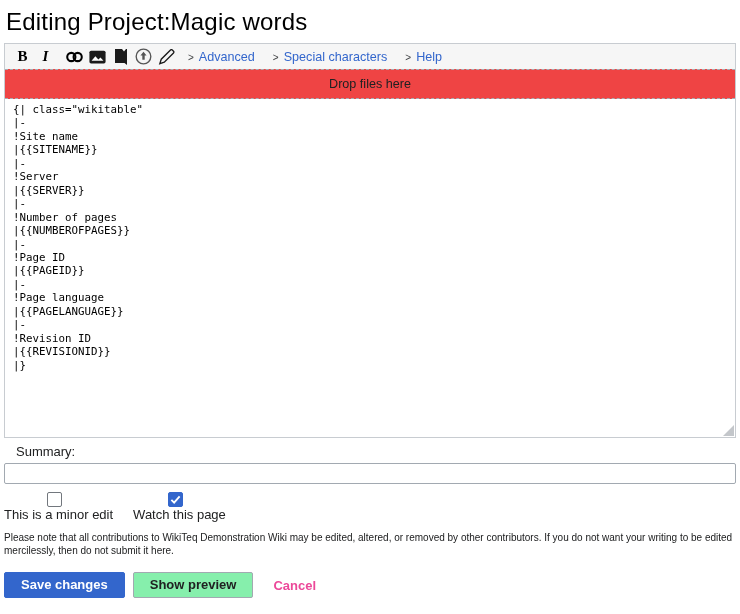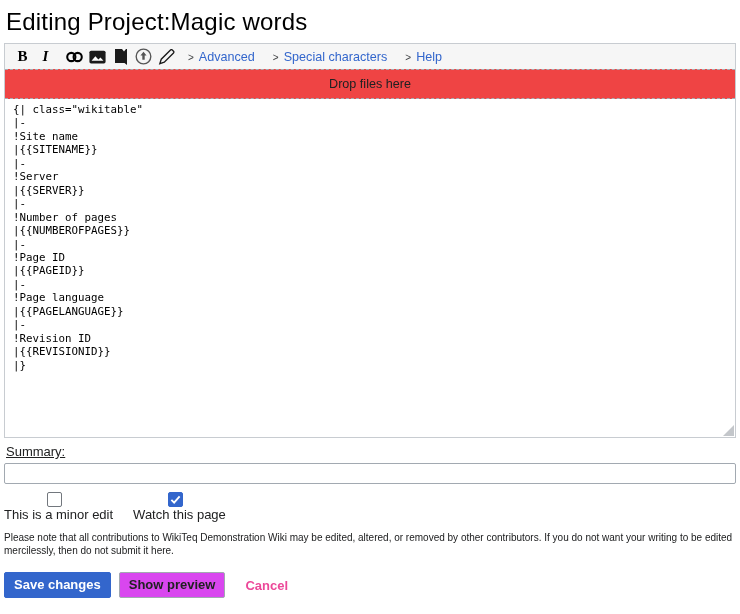--- a/index.html
+++ b/index.html
@@ -54,21 +54,21 @@
     background: #fff;
   }
   .resize-handle {
     position: absolute; right: 1px; bottom: 1px;
     width: 0; height: 0;
     border-left: 11px solid transparent;
     border-bottom: 11px solid #c3c6ca;
     cursor: nwse-resize;
   }
 
-  .summary-label { font-size: 13px; margin: 6px 0 4px 2px; text-decoration: underline; }
+  .summary-label { font-size: 13px; margin: 6px 0 4px 12px; }
   input.summary-input {
     width: 100%; height: 21px;
     border: 1px solid #a2a9b1; border-radius: 2px;
     padding: 0 6px; font-size: 12px; font-family: inherit;
     outline: none;
   }
 
   .options-row { display: flex; align-items: center; margin-top: 8px; font-size: 13px; }
   .option { display: inline-flex; align-items: center; margin-right: 20px; cursor: pointer; flex-direction: column; }
   .checkbox {
@@ -81,24 +81,24 @@
   .checkbox.checked svg { display: block; }
 
   .legal { font-size: 10px; line-height: 12.6px; color: #202122; margin-top: 10px; }
   .legal p { margin: 0; }
   .legal a { color: #36c; text-decoration: none; cursor: pointer; }
   .legal b { font-weight: 700; }
 
   .actions { display: flex; align-items: center; margin-top: 15px; }
   .btn {
     font-family: inherit; font-weight: 700; font-size: 13px;
-    padding: 4px 9px; border-radius: 2px; cursor: pointer; line-height: 16px;
+    padding: 4px 16px; border-radius: 2px; cursor: pointer; line-height: 16px;
   }
   .btn-primary { background: #36c; border: 1px solid #36c; color: #fff; margin-right: 8px; }
-  .btn-normal { background: #d946ef; border: 1px solid #a2a9b1; color: #202122; margin-right: 15px; }
+  .btn-normal { background: #86efac; border: 1px solid #a2a9b1; color: #202122; margin-right: 15px; }
   .cancel-link { color: #ec4899; font-weight: 700; font-size: 13px; margin-left: 5px; cursor: pointer; text-decoration: none; }
 </style>
 </head>
 <body>
 
 <div class="page">
 
   <h1 class="page-title">Editing Project:Magic words</h1>
 
   <div class="editor-box">

